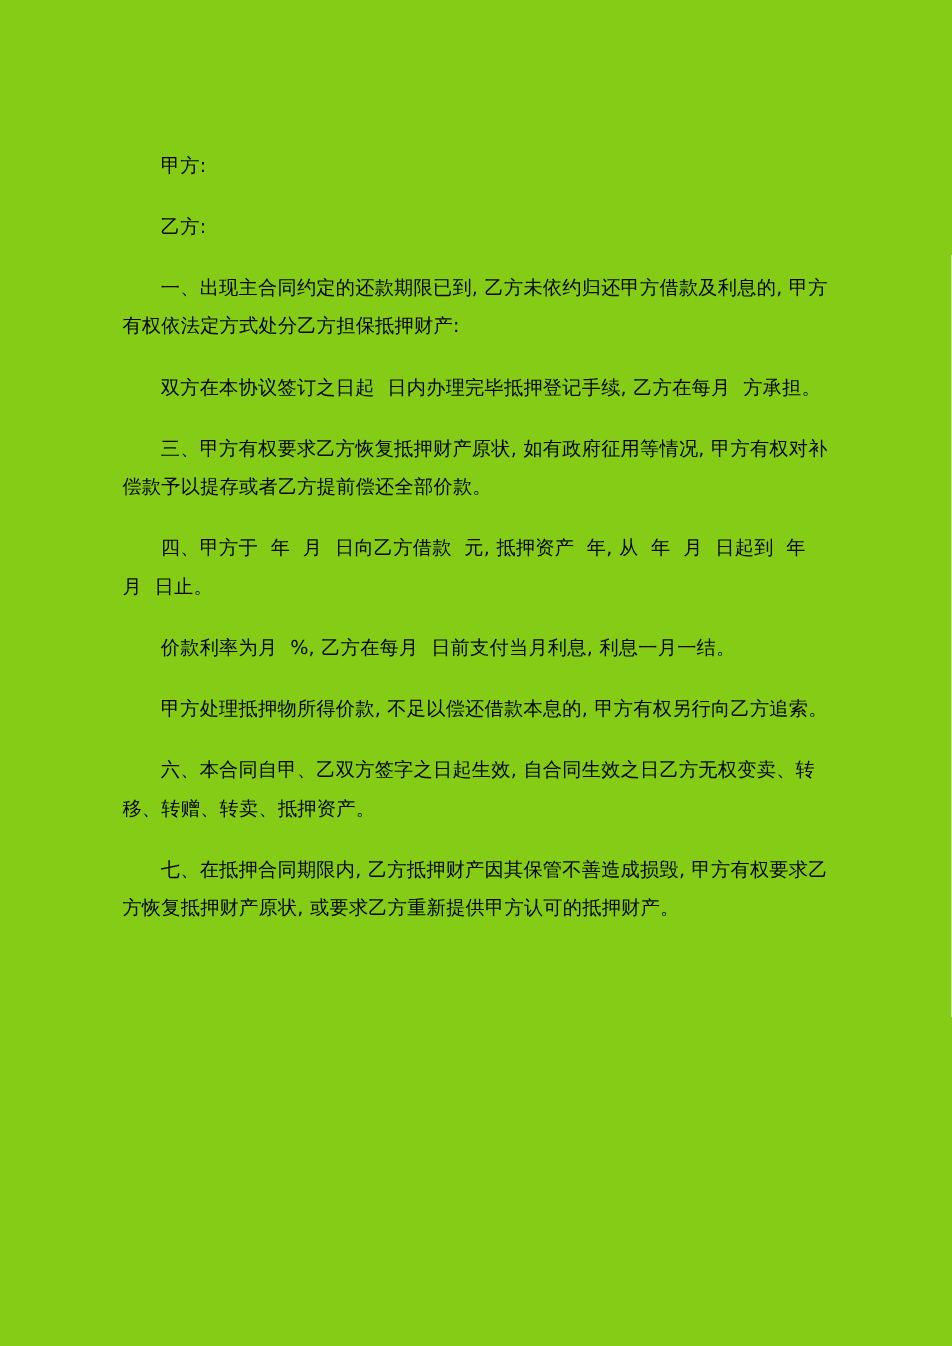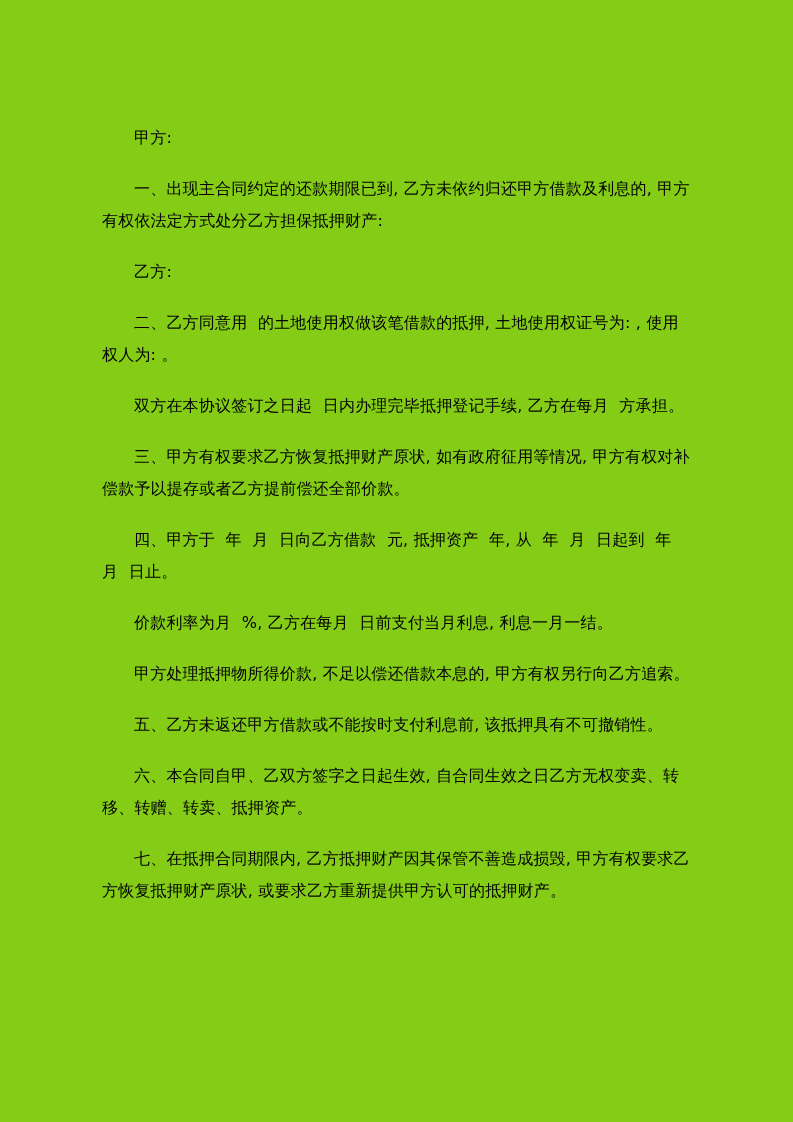--- a/index.html
+++ b/index.html
@@ -27,24 +27,22 @@
     letter-spacing: 0.2px;
     white-space: pre-wrap;
     word-break: break-all;
   }
 </style>
 </head>
 <body>
 
 <div class="page">
   <p class="para">甲方:</p>
+  <p class="para">乙方:</p>
   <p class="para">一、出现主合同约定的还款期限已到, 乙方未依约归还甲方借款及利息的, 甲方有权依法定方式处分乙方担保抵押财产:</p>
-  <p class="para">乙方:</p>
-  <p class="para">二、乙方同意用  的土地使用权做该笔借款的抵押, 土地使用权证号为: , 使用权人为: 。</p>
   <p class="para">双方在本协议签订之日起  日内办理完毕抵押登记手续, 乙方在每月  方承担。</p>
   <p class="para">三、甲方有权要求乙方恢复抵押财产原状, 如有政府征用等情况, 甲方有权对补偿款予以提存或者乙方提前偿还全部价款。</p>
   <p class="para">四、甲方于  年  月  日向乙方借款  元, 抵押资产  年, 从  年  月  日起到  年  月  日止。</p>
   <p class="para">价款利率为月  %, 乙方在每月  日前支付当月利息, 利息一月一结。</p>
   <p class="para">甲方处理抵押物所得价款, 不足以偿还借款本息的, 甲方有权另行向乙方追索。</p>
-  <p class="para">五、乙方未返还甲方借款或不能按时支付利息前, 该抵押具有不可撤销性。</p>
   <p class="para">六、本合同自甲、乙双方签字之日起生效, 自合同生效之日乙方无权变卖、转移、转赠、转卖、抵押资产。</p>
   <p class="para">七、在抵押合同期限内, 乙方抵押财产因其保管不善造成损毁, 甲方有权要求乙方恢复抵押财产原状, 或要求乙方重新提供甲方认可的抵押财产。</p>
 </div>
 
 </body></html>

